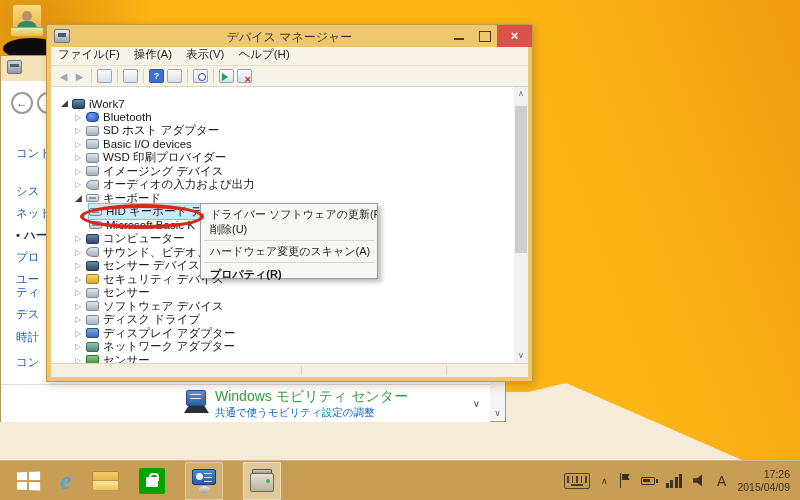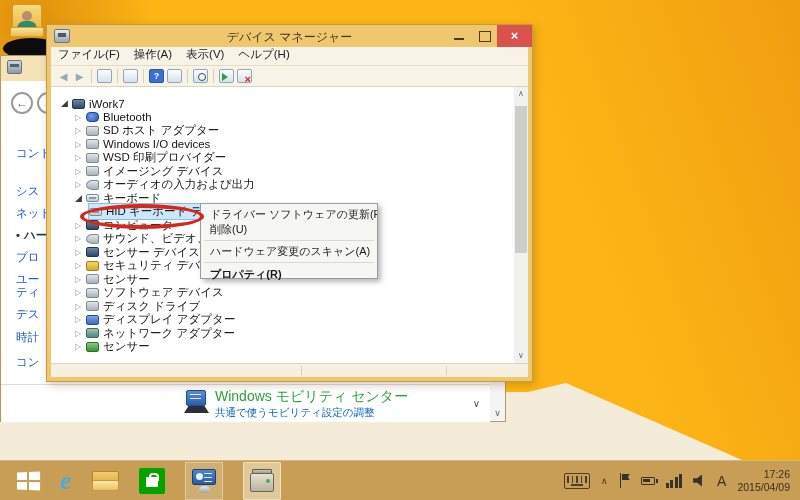--- a/index.html
+++ b/index.html
@@ -274,21 +274,21 @@
           <span class="tlabel">Bluetooth</span>
         </div>
         <div class="trow lvl1">
           <span class="exp">▷</span>
           <span class="ticon"></span>
           <span class="tlabel">SD ホスト アダプター</span>
         </div>
         <div class="trow lvl1">
           <span class="exp">▷</span>
           <span class="ticon"></span>
-          <span class="tlabel">Windows I/O devices</span>
+          <span class="tlabel">Basic I/O devices</span>
         </div>
         <div class="trow lvl1">
           <span class="exp">▷</span>
           <span class="ticon"></span>
           <span class="tlabel">WSD 印刷プロバイダー</span>
         </div>
         <div class="trow lvl1">
           <span class="exp">▷</span>
           <span class="ticon"></span>
           <span class="tlabel">イメージング デバイス</span>
@@ -301,20 +301,24 @@
         <div class="trow lvl1">
           <span class="exp open">◢</span>
           <span class="ticon i-keyboard"></span>
           <span class="tlabel">キーボード</span>
         </div>
         <div class="trow lvl2">
           <span class="sel">
             <span class="ticon i-keyboard"></span>
             <span class="tlabel">HID キーボード デバイス</span>
           </span>
+        </div>
+        <div class="trow lvl2">
+          <span class="ticon i-keyboard"></span>
+          <span class="tlabel">Microsoft Basic K</span>
         </div>
         <div class="trow lvl1">
           <span class="exp">▷</span>
           <span class="ticon i-computer"></span>
           <span class="tlabel">コンピューター</span>
         </div>
         <div class="trow lvl1">
           <span class="exp">▷</span>
           <span class="ticon i-audio"></span>
           <span class="tlabel">サウンド、ビデオ、およびゲ</span>

